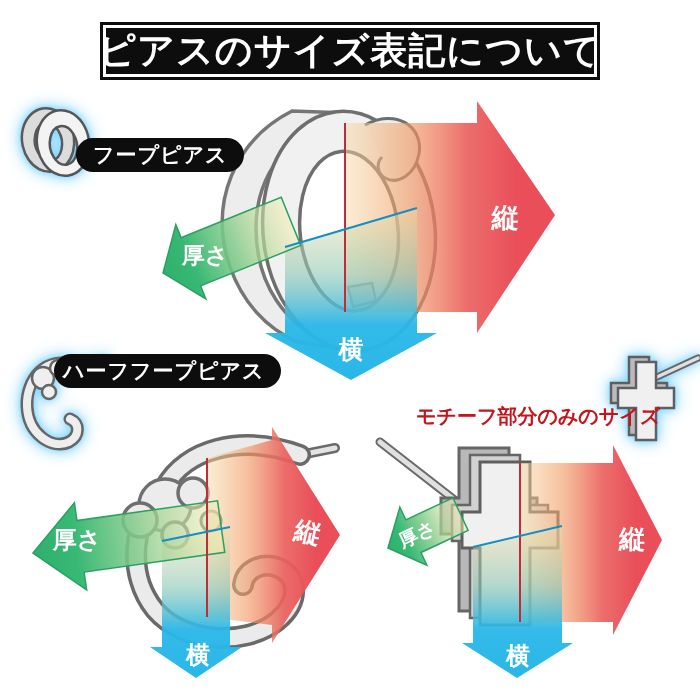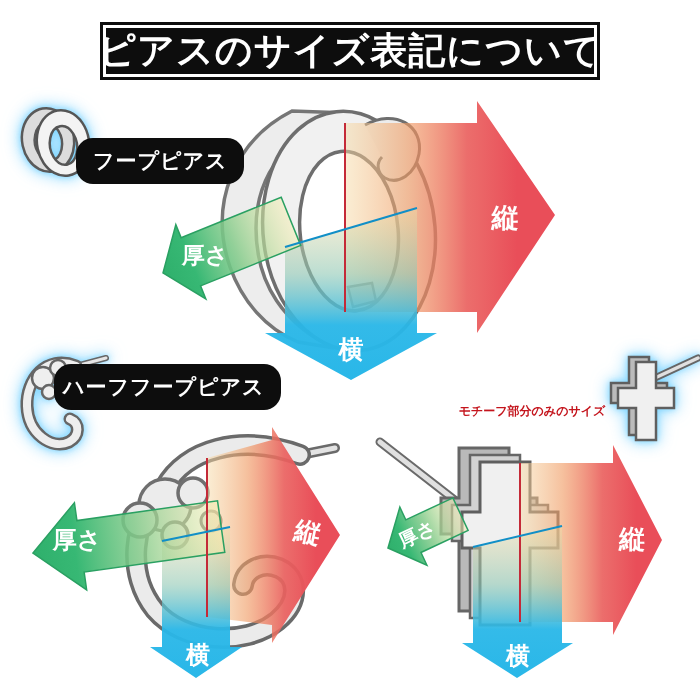--- a/index.html
+++ b/index.html
@@ -5,29 +5,29 @@
   html,body{margin:0;padding:0;background:#fff;}
   #canvas{position:relative;width:700px;height:700px;background:#ffffff;overflow:hidden;
           font-family:"Liberation Sans","DejaVu Sans",sans-serif;}
   
   .banner{position:absolute;left:100px;top:22px;width:500px;height:58px;box-sizing:border-box;
           background:#0d0d0d;border:3px solid #0d0d0d;box-shadow:inset 0 0 0 3px #ffffff;
           display:flex;align-items:center;justify-content:center;}
   .banner span{color:#fff;font-family:"Liberation Serif","DejaVu Serif",serif;
                font-weight:bold;font-size:37px;letter-spacing:1px;white-space:nowrap;}
   
-  .pill{position:absolute;height:46px;background:#0d0d0d;border-radius:17px;
+  .pill{position:absolute;height:34px;background:#0d0d0d;border-radius:17px;
         display:flex;align-items:center;justify-content:center;padding:0 17px;z-index:6;}
   .pill span{color:#fff;font-weight:bold;font-size:21px;letter-spacing:1px;white-space:nowrap;}
   .pill-hoop{left:76px;top:138px;}
-  .pill-half{left:54px;top:364px;padding-left:9px;}
+  .pill-half{left:54px;top:354px;padding-left:9px;}
   .pill-stud{left:477px;top:368px;}
   .note{position:absolute;left:416px;top:403px;width:232px;text-align:center;z-index:6;
         color:#c4141c;font-family:"Liberation Serif","DejaVu Serif",serif;
-        font-weight:bold;font-size:12px;white-space:nowrap;}
+        font-weight:bold;font-size:20px;white-space:nowrap;}
   svg{position:absolute;}
   .glow{filter:drop-shadow(0 0 3px rgba(126,214,255,.95)) drop-shadow(0 0 8px rgba(110,205,255,.75));}
   .arrow-label{fill:#ffffff;font-family:"Liberation Serif","DejaVu Serif",serif;font-weight:bold;}
   .defs-holder{width:0;height:0;position:absolute;}
 </style>
 </head>
 <body>
 
 <div id="canvas">
 

